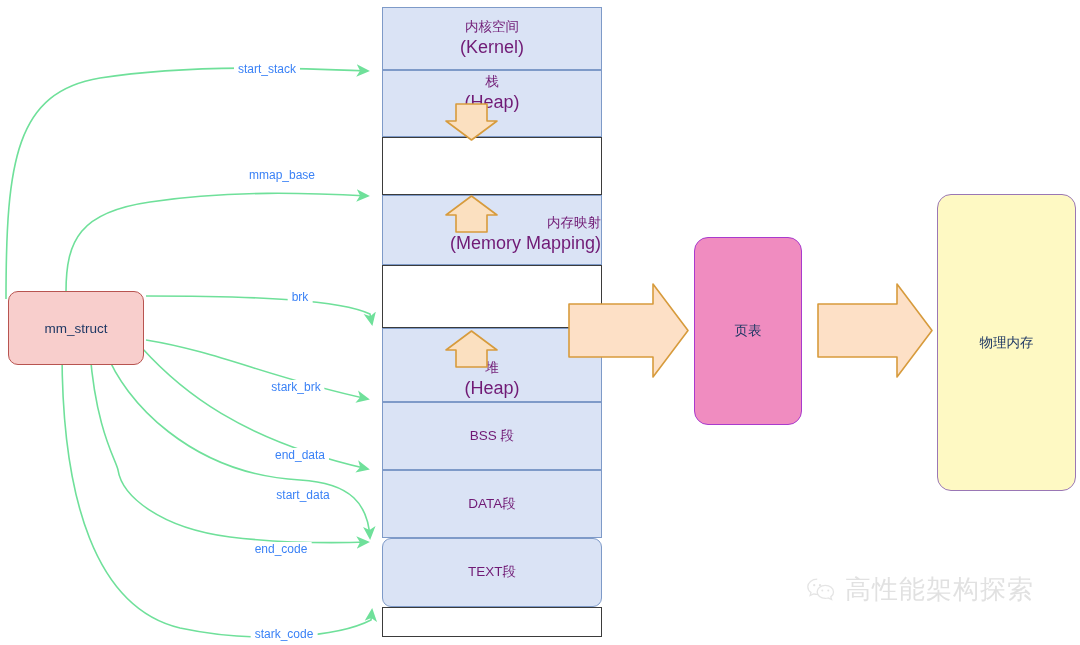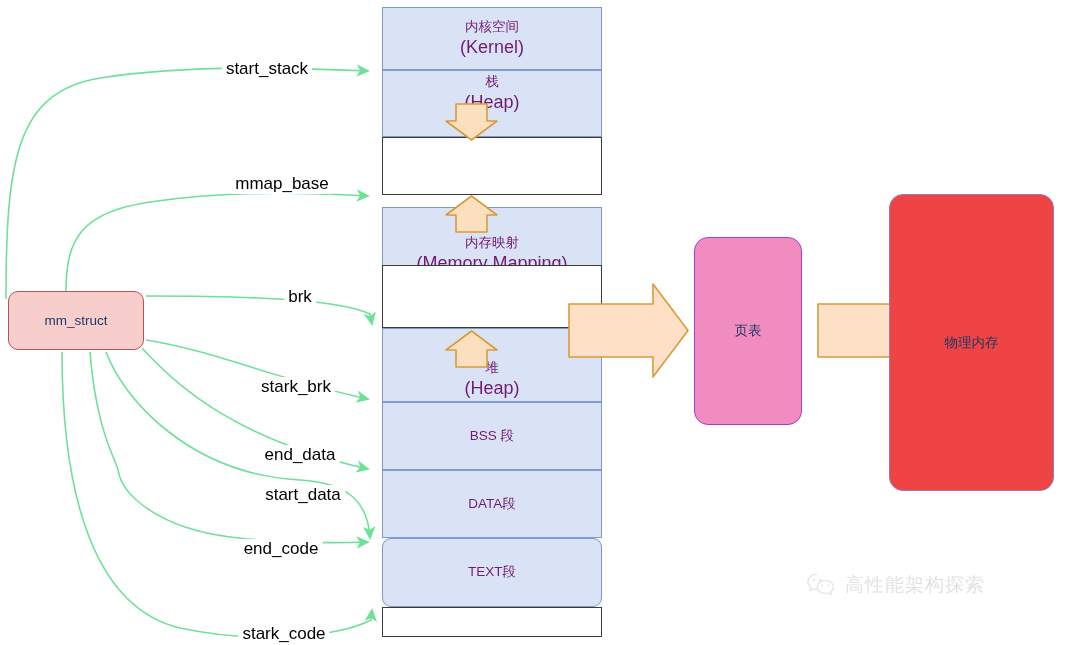--- a/index.html
+++ b/index.html
@@ -23,66 +23,66 @@
   .memblock.empty{background:#ffffff;border:1.6px solid #3b3b3b;}
   .memblock .l2{font-size:18px;}
 
   
   .rbox{
     position:absolute;box-sizing:border-box;
     display:flex;align-items:center;justify-content:center;
     font-size:13.5px;text-align:center;color:#1f3864;
   }
   #mm-struct{
-    left:8px;top:291px;width:136px;height:59px;
+    left:8px;top:291px;width:136px;height:74px;
     background:#f8cecc;border:1.6px solid #b85450;border-radius:10px;
   }
   #page-table{
     left:694px;top:237px;width:108px;height:188px;
     background:#f08cc0;border:1.6px solid #a93bcd;border-radius:14px;
   }
   #phys-mem{
-    left:889px;top:194px;width:165px;height:297px;
-    background:#ef4444;border:1.6px solid #9a77b5;border-radius:14px;
+    left:937px;top:194px;width:139px;height:297px;
+    background:#fef9c3;border:1.6px solid #9a77b5;border-radius:14px;
   }
 
   
   .edge-label{
-    position:absolute;font-size:17px;color:#000000;
+    position:absolute;font-size:12px;color:#3b82f6;
     background:#ffffff;padding:0 4px;white-space:nowrap;
     transform:translate(-50%,-50%);
   }
 
   
   #watermark{
     position:absolute;left:806px;top:572px;
     display:flex;align-items:center;gap:9px;
     opacity:.55;
   }
   #watermark .wm-text{
-    font-size:19px;color:#c9c9c9;letter-spacing:1px;
+    font-size:26px;color:#c9c9c9;letter-spacing:1px;
     font-family:Liberation Mono, monospace;
   }
 </style>
 </head>
 <body>
 
 <div id="stage">
 
   <div id="memcol">
       <div class="memblock filled" style="top: 7px; height: 63px;">
         <div>内核空间</div>
         <div class="l2">(Kernel)</div>
       </div>
       <div class="memblock filled" style="top: 70px; height: 67px; justify-content: flex-start; padding-top: 3px;">
         <div>栈</div>
         <div class="l2">(Heap)</div>
       </div>
       <div class="memblock empty" style="top: 137px; height: 58px;"></div>
-      <div class="memblock filled" style="top: 207px; height: 70px; justify-content: flex-end; padding-bottom: 2px;">
+      <div class="memblock filled" style="top: 195px; height: 70px; justify-content: flex-end; padding-bottom: 10px; align-items: flex-end;">
         <div>内存映射</div>
         <div class="l2">(Memory Mapping)</div>
       </div>
       <div class="memblock empty" style="top: 265px; height: 63px;"></div>
       <div class="memblock filled" style="top: 328px; height: 74px; justify-content: flex-end; padding-bottom: 2px;">
         <div>堆</div>
         <div class="l2">(Heap)</div>
       </div>
       <div class="memblock filled" style="top: 402px; height: 68px;">
         <div>BSS 段</div>
@@ -122,21 +122,21 @@
       <path d="M 146,340 C 220,352 270,378 368,399"></path>
       <path d="M 142,348 C 180,390 240,440 368,469"></path>
       <path d="M 106,352 C 124,400 190,474 300,480 C 352,483 368,505 370,538"></path>
       <path d="M 90,352 C 96,430 116,460 118,470 C 122,496 160,528 230,537 C 290,544 340,543 368,542"></path>
       <path d="M 62,352 C 62,500 96,608 180,628 C 260,645 340,636 371,620 L 372,610"></path>
     </g>
   </svg>
 
   <div id="edge-labels">
       <div class="edge-label" style="left: 267px; top: 69px;">start_stack</div>
-      <div class="edge-label" style="left: 282px; top: 184px; text-align: center;">mmap_base</div>
+      <div class="edge-label" style="left: 282px; top: 175px; text-align: center;">mmap_base</div>
       <div class="edge-label" style="left: 300px; top: 297px; text-align: center;">brk</div>
       <div class="edge-label" style="left: 296px; top: 387px;">stark_brk</div>
       <div class="edge-label" style="left: 300px; top: 455px;">end_data</div>
       <div class="edge-label" style="left: 303px; top: 495px;">start_data</div>
       <div class="edge-label" style="left: 281px; top: 549px;">end_code</div>
       <div class="edge-label" style="left: 284px; top: 634px;">stark_code</div>
     </div>
 
   <div class="rbox" id="mm-struct">
     <span>mm_struct</span>

